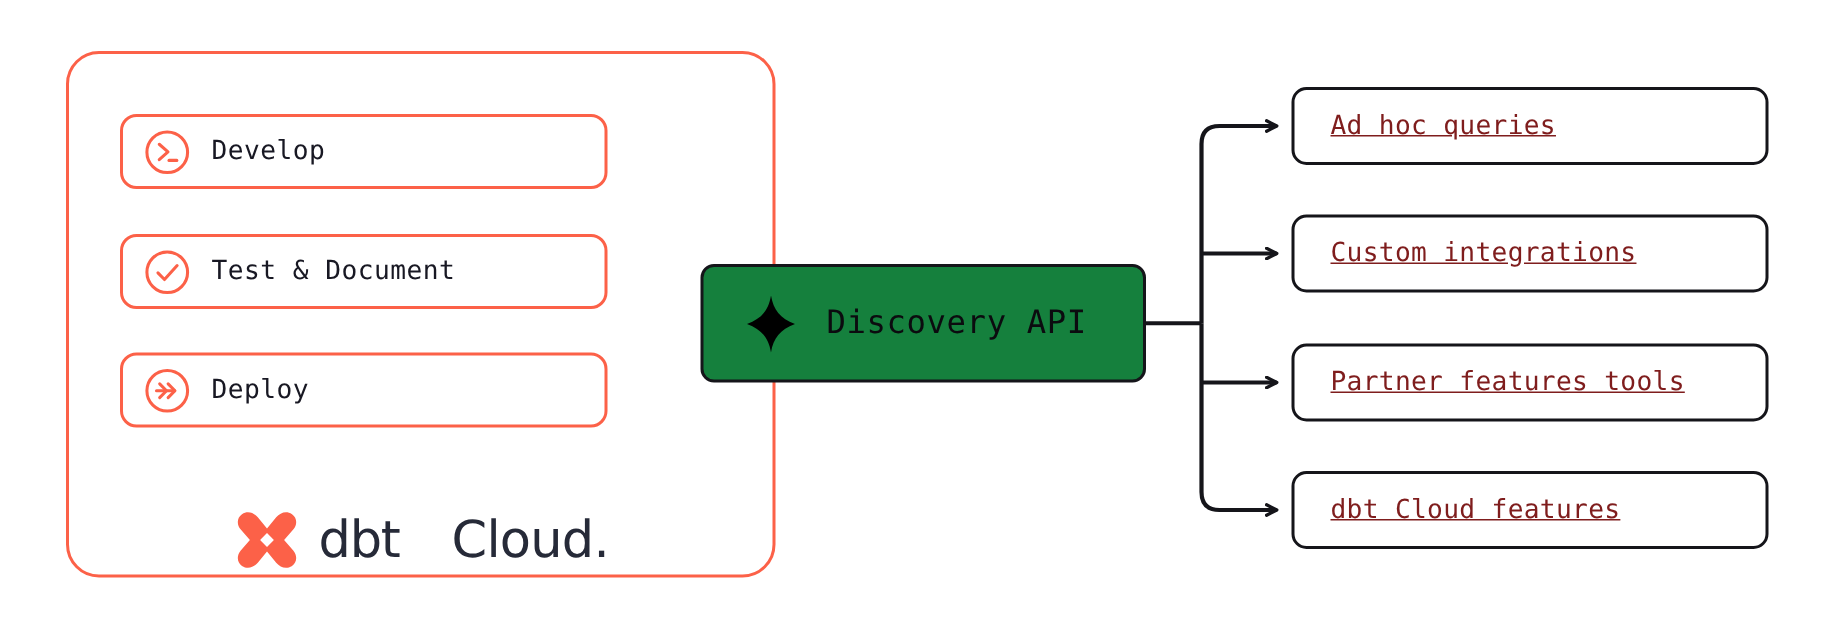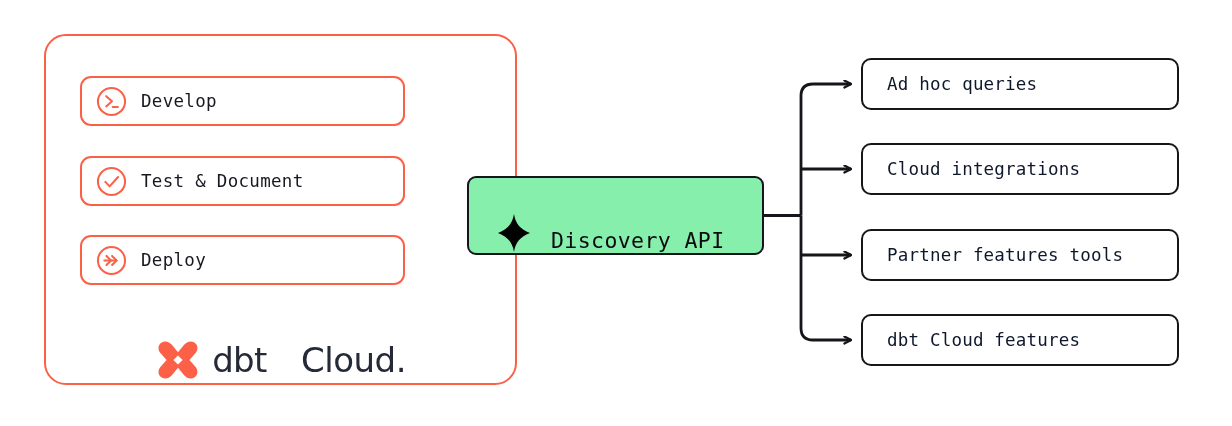--- a/index.html
+++ b/index.html
@@ -87,26 +87,26 @@
   .dbt-wordmark .w-cloud { font-weight: 400; letter-spacing: -0.5px; margin-left: 32px; }
   .dbt-wordmark .w-dot { font-weight: 400; }
 
   
   .api-node {
     position: absolute;
     left: 467px;
     top: 176px;
     width: 297px;
     height: 79px;
-    background: #86efac;
+    background: #15803d;
     border: 2.5px solid #15151a;
     border-radius: 9px;
     box-sizing: border-box;
     display: flex;
-    align-items: flex-end;
+    align-items: center;
     padding-left: 25px;
   }
   .api-spark { width: 40px; height: 40px; flex: 0 0 40px; display: block; }
   .api-label {
     margin-left: 17px;
     font-size: 21.5px;
     color: #0b0b0f;
     white-space: nowrap;
     letter-spacing: 0.4px;
   }
@@ -124,23 +124,24 @@
     display: flex;
     align-items: center;
     padding-left: 24px;
   }
   .target-box.t0 { top: 58px; }
   .target-box.t1 { top: 143px; }
   .target-box.t2 { top: 229px; }
   .target-box.t3 { top: 314px; }
   .target-label {
     font-size: 17.5px;
-    color: #0f172a;
+    color: #7f1d1d;
     white-space: nowrap;
     letter-spacing: 0.2px;
+    text-decoration: underline;
   }
 
   
   #wires {
     position: absolute;
     left: 0;
     top: 0;
     width: 1232px;
     height: 426px;
     pointer-events: none;
@@ -218,21 +219,21 @@
       <path d="M20 1 C21.6 10.6 26.0 16.2 36 20 C26.0 23.8 21.6 29.4 20 39
                C18.4 29.4 14.0 23.8 4 20 C14.0 16.2 18.4 10.6 20 1 Z" fill="#000000"></path>
     </svg>
     <span class="api-label">Discovery API</span>
   </div>
 
   <div class="target-box t0">
     <span class="target-label">Ad hoc queries</span>
   </div>
   <div class="target-box t1">
-    <span class="target-label">Cloud integrations</span>
+    <span class="target-label">Custom integrations</span>
   </div>
   <div class="target-box t2">
     <span class="target-label">Partner features tools</span>
   </div>
   <div class="target-box t3">
     <span class="target-label">dbt Cloud features</span>
   </div>
 
 </div>
 

